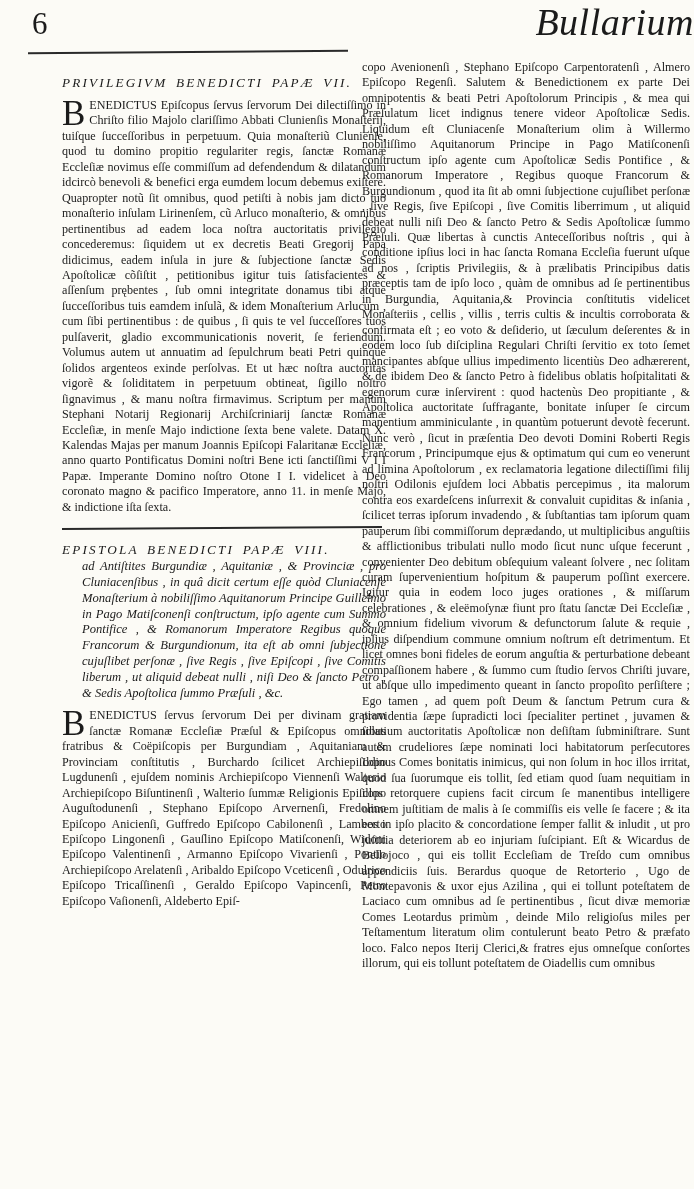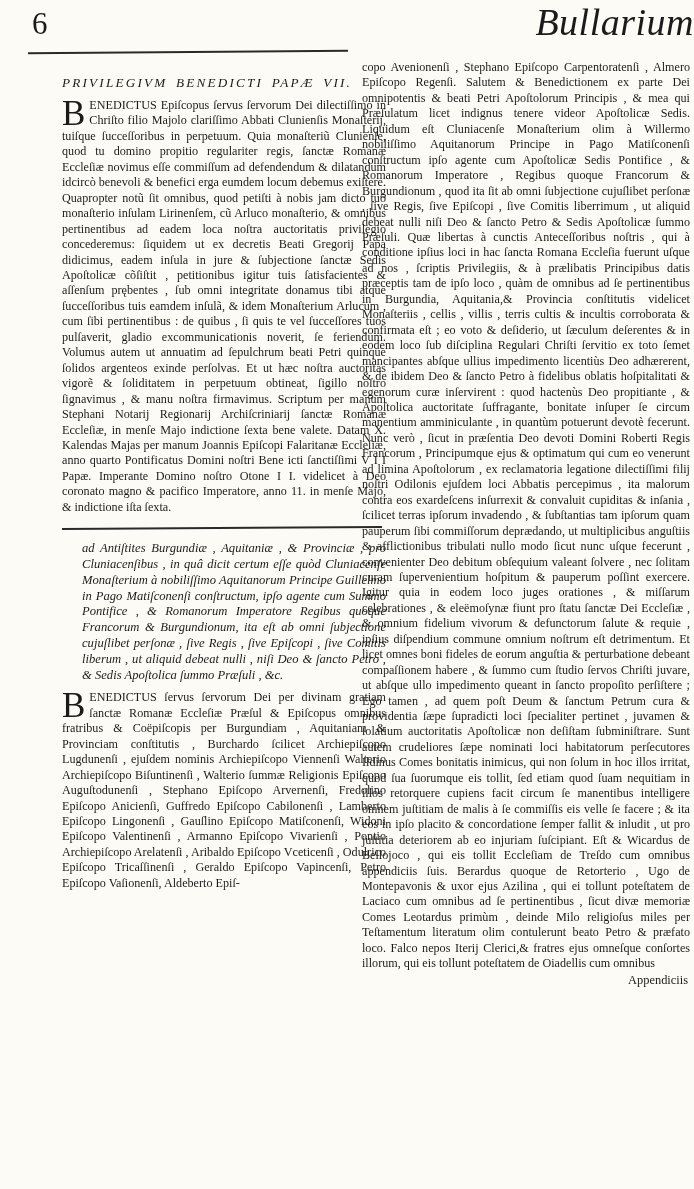--- a/index.html
+++ b/index.html
@@ -83,24 +83,24 @@
   <div class="header-rule"></div>
 
   <div class="col col-left">
 
     <div class="sec-heading">PRIVILEGIVM BENEDICTI PAPÆ VII.</div>
 
     <p class="body-text"><span class="dropcap">B</span><span>ENEDICTUS Epiſcopus ſervus ſervorum Dei dilectiſſimo in Chriſto filio Majolo clariſſimo Abbati Clunienſis Monaſterij, tuiſque ſucceſſoribus in perpetuum. Quia monaſteriũ Clunienſe, quod tu domino propitio regulariter regis, ſanctæ Romanæ Eccleſiæ novimus eſſe commiſſum ad defendendum &amp; dilatandum idcircò benevoli &amp; benefici erga eumdem locum debemus exiſtere. Quapropter notũ ſit omnibus, quod petiſti à nobis jam dicto tuo monaſterio inſulam Lirinenſem, cũ Arluco monaſterio, &amp; omnibus pertinentibus ad eadem loca noſtra auctoritatis privilegio concederemus: ſiquidem ut ex decretis Beati Gregorij Papa didicimus, eadem inſula in jure &amp; ſubjectione ſanctæ Sedis Apoſtolicæ cõſiſtit , petitionibus igitur tuis ſatisfacientes &amp; aſſenſum prębentes , ſub omni integritate donamus tibi atque ſucceſſoribus tuis eamdem inſulã, &amp; idem Monaſterium Arlucum , cum ſibi pertinentibus : de quibus , ſi quis te vel ſucceſſores tuos pulſaverit, gladio excommunicationis noverit, ſe feriendum. Volumus autem ut annuatim ad ſepulchrum beati Petri quinque ſolidos argenteos exinde perſolvas. Et ut hæc noſtra auctoritas vigorẽ &amp; ſoliditatem in perpetuum obtineat, ſigillo noſtro ſignavimus , &amp; manu noſtra firmavimus. Scriptum per manum Stephani Notarij Regionarij Archiſcriniarij ſanctæ Romanæ Eccleſiæ, in menſe Majo indictione ſexta bene valete. Datam X. Kalendas Majas per manum Joannis Epiſcopi Falaritanæ Eccleſiæ, anno quarto Pontificatus Domini noſtri Bene icti ſanctiſſimi V I I Papæ. Imperante Domino noſtro Otone I I. videlicet à Deo coronato magno &amp; pacifico Imperatore, anno 11. in menſe Majo, &amp; indictione iſta ſexta.</span></p>
 
     <div class="section-divider"></div>
 
+    <div class="sec-heading">EPISTOLA BENEDICTI PAPÆ VIII.</div>
     <div class="sec-sub">ad Antiſtites Burgundiæ , Aquitaniæ , &amp; Provinciæ , pro Cluniacenſibus , in quâ dicit certum eſſe quòd Cluniacenſe Monaſterium à nobiliſſimo Aquitanorum Principe Guillelmo in Pago Matiſconenſi conſtructum, ipſo agente cum Summo Pontifice , &amp; Romanorum Imperatore Regibus quoque Francorum &amp; Burgundionum, ita eſt ab omni ſubjectione cujuſlibet perſonæ , ſive Regis , ſive Epiſcopi , ſive Comitis liberum , ut aliquid debeat nulli , niſi Deo &amp; ſancto Petro , &amp; Sedis Apoſtolica ſummo Præſuli , &amp;c.</div>
 
     <p class="body-text"><span class="dropcap">B</span><span>ENEDICTUS ſervus ſervorum Dei per divinam gratiam ſanctæ Romanæ Eccleſiæ Præſul &amp; Epiſcopus omnibus fratribus &amp; Coëpiſcopis per Burgundiam , Aquitaniam &amp; Provinciam conſtitutis , Burchardo ſcilicet Archiepiſcopo Lugdunenſi , ejuſdem nominis Archiepiſcopo Viennenſi Walterio Archiepiſcopo Biſuntinenſi , Walterio ſummæ Religionis Epiſcopo Auguſtodunenſi , Stephano Epiſcopo Arvernenſi, Fredolino Epiſcopo Anicienſi, Guffredo Epiſcopo Cabilonenſi , Lamberto Epiſcopo Lingonenſi , Gauſlino Epiſcopo Matiſconenſi, Widoni Epiſcopo Valentinenſi , Armanno Epiſcopo Vivarienſi , Pontio Archiepiſcopo Arelatenſi , Aribaldo Epiſcopo Vceticenſi , Odulrico Epiſcopo Tricaſſinenſi , Geraldo Epiſcopo Vapincenſi, Petro Epiſcopo Vaſionenſi, Aldeberto Epiſ-</span></p>
 
   </div>
 
   <div class="col col-right">
     <p class="body-text" style="margin-top:0;">copo Avenionenſi , Stephano Epiſcopo Carpentoratenſi , Almero Epiſcopo Regenſi. Salutem &amp; Benedictionem ex parte Dei omnipotentis &amp; beati Petri Apoſtolorum Principis , &amp; mea qui Præſulatum licet indignus tenere videor Apoſtolicæ Sedis. Liquidum eſt Cluniacenſe Monaſterium olim à Willermo nobiliſſimo Aquitanorum Principe in Pago Matiſconenſi conſtructum ipſo agente cum Apoſtolicæ Sedis Pontifice , &amp; Romanorum Imperatore , Regibus quoque Francorum &amp; Burgundionum , quod ita ſit ab omni ſubjectione cujuſlibet perſonæ , ſive Regis, ſive Epiſcopi , ſive Comitis liberrimum , ut aliquid debeat nulli niſi Deo &amp; ſancto Petro &amp; Sedis Apoſtolicæ ſummo Præſuli. Quæ libertas à cunctis Anteceſſoribus noſtris , qui à conditione ipſius loci in hac ſancta Romana Eccleſia fuerunt uſque ad nos , ſcriptis Privilegiis, &amp; à prælibatis Principibus datis præceptis tam de ipſo loco , quàm de omnibus ad ſe pertinentibus in Burgundia, Aquitania,&amp; Provincia conſtitutis videlicet Monaſteriis , cellis , villis , terris cultis &amp; incultis corroborata &amp; confirmata eſt ; eo voto &amp; deſiderio, ut ſæculum deſerentes &amp; in eodem loco ſub diſciplina Regulari Chriſti ſervitio ex toto ſemet mancipantes abſque ullius impedimento licentiùs Deo adhærerent, &amp; de ibidem Deo &amp; ſancto Petro à fidelibus oblatis hoſpitalitati &amp; egenorum curæ inſervirent : quod hactenùs Deo propitiante , &amp; Apoſtolica auctoritate ſuffragante, bonitate inſuper ſe circum manentium amminiculante , in quantùm potuerunt devotè fecerunt. Nunc verò , ſicut in præſentia Deo devoti Domini Roberti Regis Francorum , Principumque ejus &amp; optimatum qui cum eo venerunt ad limina Apoſtolorum , ex reclamatoria legatione dilectiſſimi filij noſtri Odilonis ejuſdem loci Abbatis percepimus , ita malorum contra eos exardeſcens inſurrexit &amp; convaluit cupiditas &amp; inſania , ſcilicet terras ipſorum invadendo , &amp; ſubſtantias tam ipſorum quam pauperum ſibi commiſſorum deprædando, ut multiplicibus anguſtiis &amp; afflictionibus tribulati nullo modo ſicut nunc uſque fecerunt , convenienter Deo debitum obſequium valeant ſolvere , nec ſolitam curam ſupervenientium hoſpitum &amp; pauperum poſſint exercere. Igitur quia in eodem loco juges orationes , &amp; miſſarum celebrationes , &amp; eleëmoſynæ fiunt pro ſtatu ſanctæ Dei Eccleſiæ , &amp; omnium fidelium vivorum &amp; defunctorum ſalute &amp; requie , ipſius diſpendium commune omnium noſtrum eſt detrimentum. Et licet omnes boni fideles de eorum anguſtia &amp; perturbatione debeant compaſſionem habere , &amp; ſummo cum ſtudio ſervos Chriſti juvare, ut abſque ullo impedimento queant in ſancto propoſito perſiſtere ; Ego tamen , ad quem poſt Deum &amp; ſanctum Petrum cura &amp; providentia ſæpe ſupradicti loci ſpecialiter pertinet , juvamen &amp; ſolatium auctoritatis Apoſtolicæ non deſiſtam ſubminiſtrare. Sunt autem crudeliores ſæpe nominati loci habitatorum perſecutores Ildinus Comes bonitatis inimicus, qui non ſolum in hoc illos irritat, quod ſua ſuorumque eis tollit, ſed etiam quod ſuam nequitiam in illos retorquere cupiens facit circum ſe manentibus intelligere omnem juſtitiam de malis à ſe commiſſis eis velle ſe facere ; &amp; ita eos in ipſo placito &amp; concordatione ſemper fallit &amp; inludit , ut pro juſtitia deteriorem ab eo injuriam ſuſcipiant. Eſt &amp; Wicardus de Bellojoco , qui eis tollit Eccleſiam de Treſdo cum omnibus appendiciis ſuis. Berardus quoque de Retorterio , Ugo de Montepavonis &amp; uxor ejus Azilina , qui ei tollunt poteſtatem de Laciaco cum omnibus ad ſe pertinentibus , ſicut divæ memoriæ Comes Leotardus primùm , deinde Milo religioſus miles per Teſtamentum literatum olim contulerunt beato Petro &amp; præfato loco. Falco nepos Iterij Clerici,&amp; fratres ejus omneſque conſortes illorum, qui eis tollunt poteſtatem de Oiadellis cum omnibus</p>
-    <div class="catchword">Appendiciis</div>
   </div>
 
 </div>
 
 </body></html>

